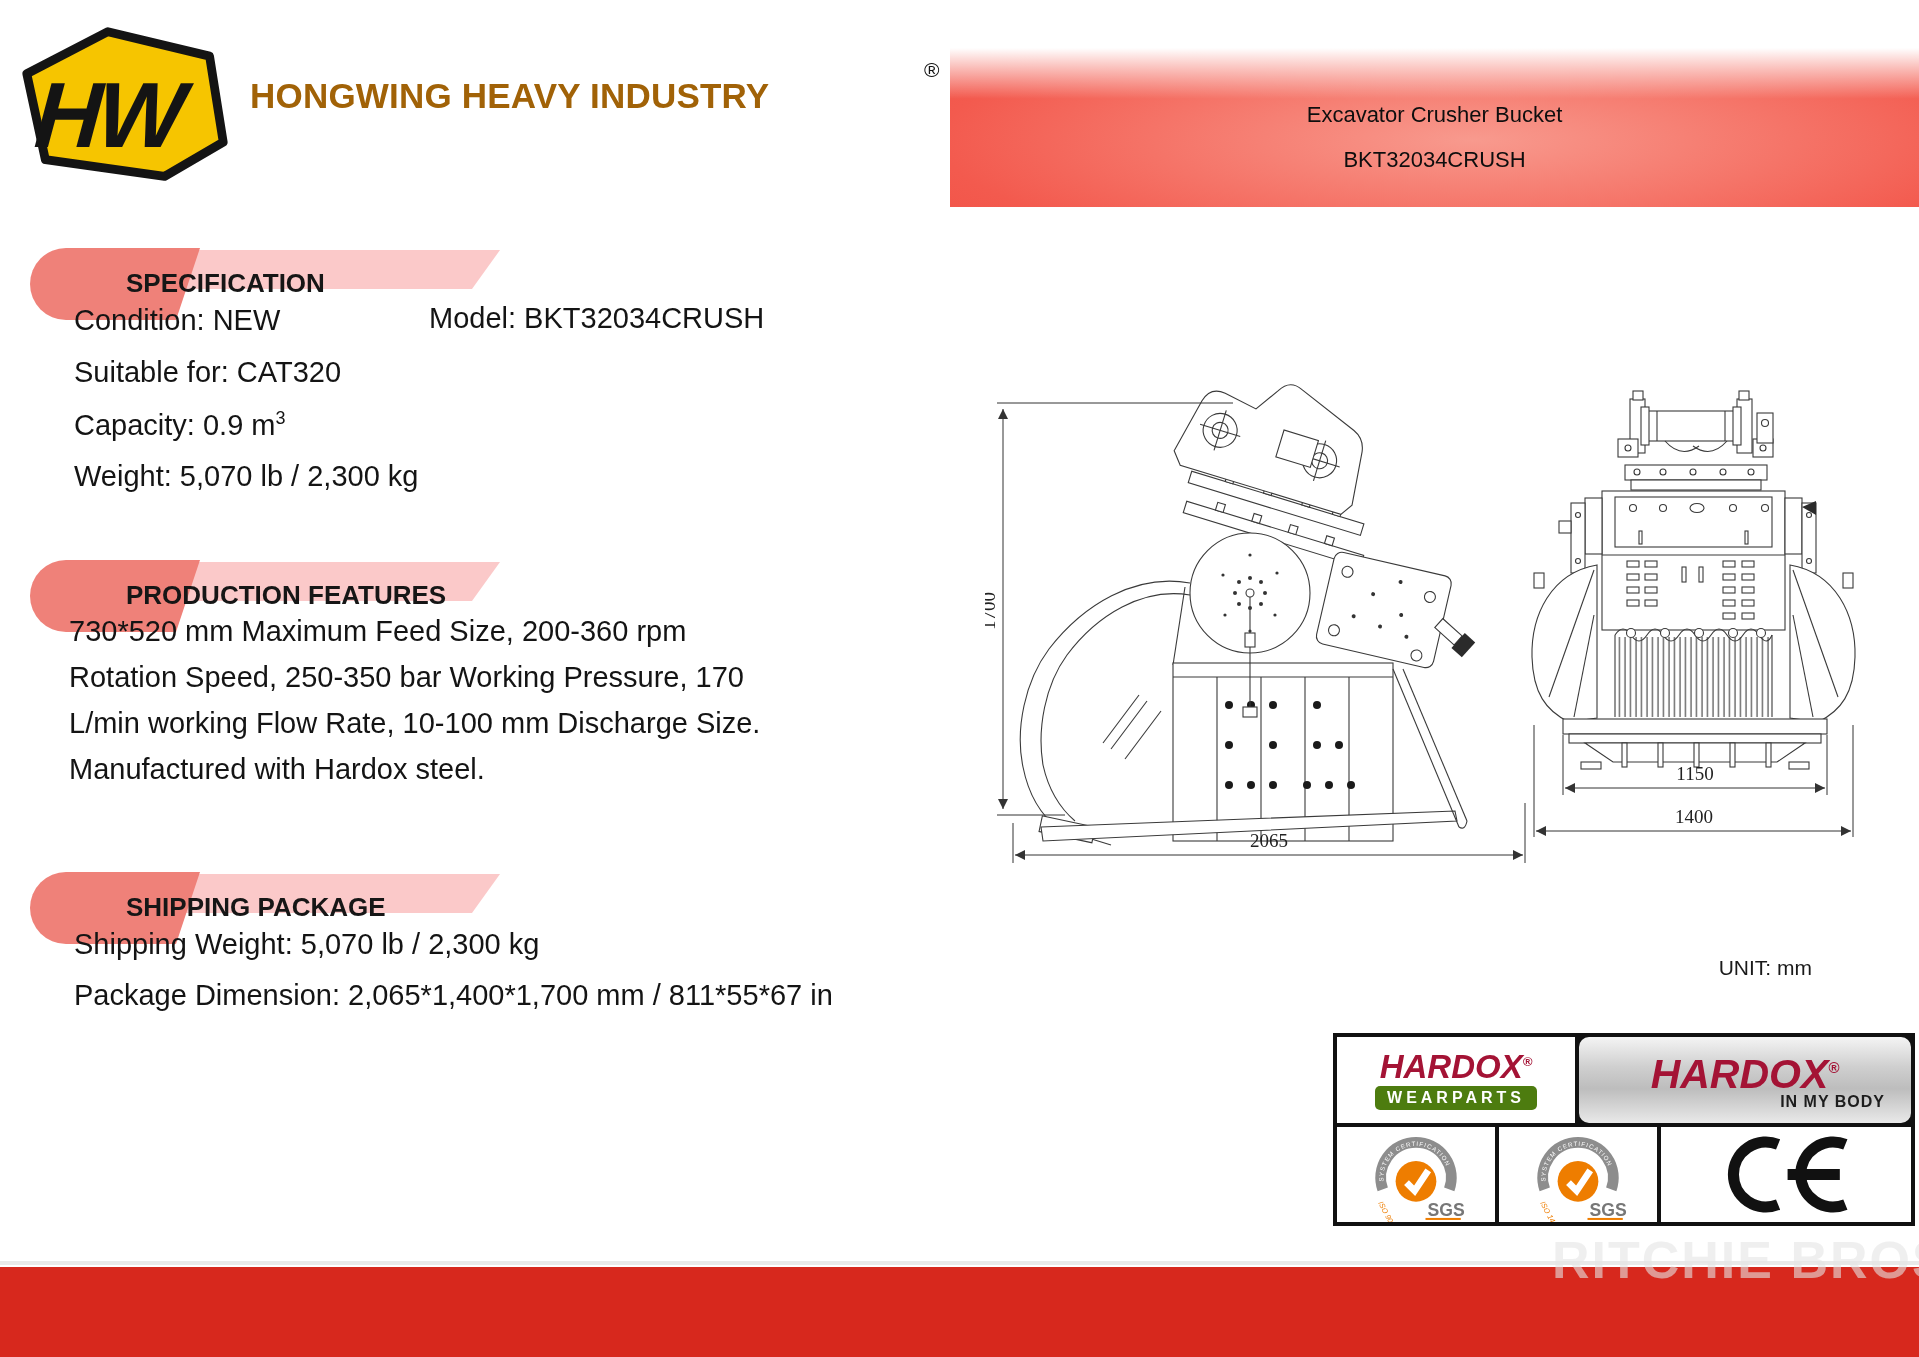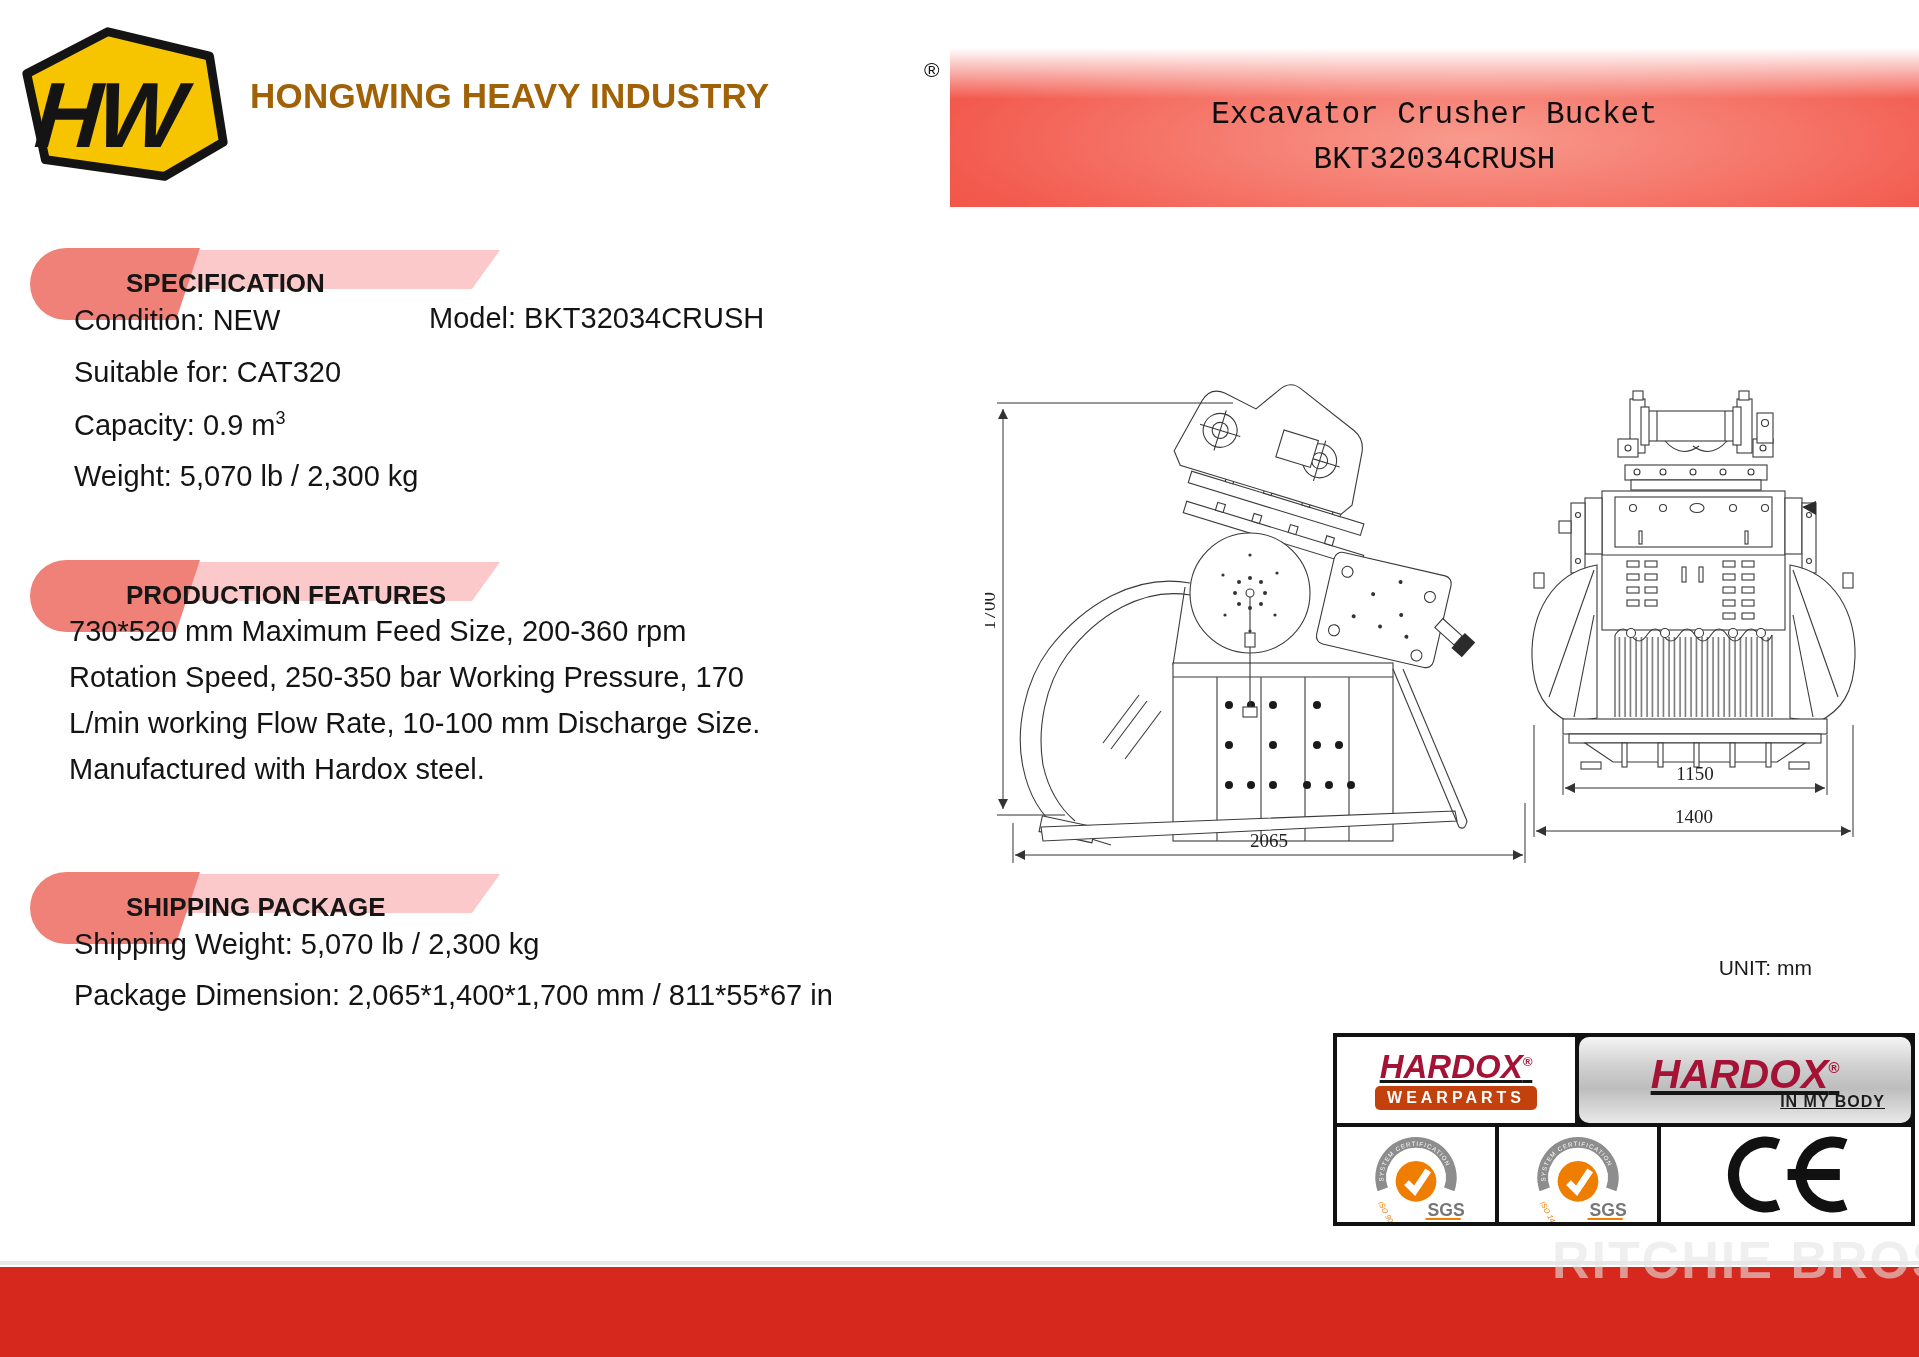--- a/index.html
+++ b/index.html
@@ -10,21 +10,21 @@
   #logo-svg{position:absolute;left:18px;top:26px;width:215px;height:158px;}
   #company-name{position:absolute;left:250px;top:76px;font-size:35px;font-weight:700;
         letter-spacing:.2px;color:#a16207;white-space:nowrap;}
   #company-reg{position:absolute;left:924px;top:58px;font-size:21px;color:#111;}
 
   #title-banner{position:absolute;left:950px;top:48px;width:969px;height:159px;
         background:
           linear-gradient(to bottom, rgba(255,255,255,1) 0%, rgba(255,255,255,0) 32%),
           radial-gradient(95% 130% at 54% 58%, #f89a8e 0%, #f35a4e 58%, #ee4539 100%);
         text-align:center;}
-  #title-banner .line{font-size:31px;line-height:45px;color:#0e0e0e;font-family:Liberation Mono, monospace;}
+  #title-banner .line{font-size:22px;line-height:45px;color:#0e0e0e;}
   #title-banner .pad{height:44px;}
 
   
   .sec{position:absolute;left:30px;width:460px;height:76px;}
   .sec .light{position:absolute;left:78px;top:2px;width:392px;height:39px;background:#fbc9c9;
         clip-path:polygon(0 0,100% 0,calc(100% - 28px) 100%,0 100%);}
   .sec .dark{position:absolute;left:0;top:0;width:170px;height:72px;background:#ef8179;
         border-radius:37px 0 0 37px;
         clip-path:polygon(0 0,100% 0,calc(100% - 24px) 100%,0 100%);}
   .sec .title{position:absolute;left:96px;top:20px;font-size:26px;font-weight:700;
@@ -39,25 +39,25 @@
   .dwg{stroke:#3a3a3a;stroke-width:1.1;fill:none;}
   .dwgf{stroke:#3a3a3a;stroke-width:1.1;fill:#ffffff;}
   .dim{stroke:#333;stroke-width:1;fill:none;}
   .dimtxt{font-family:"Liberation Serif",serif;font-size:19px;fill:#222;}
   #unit-label{position:absolute;right:107px;top:956px;font-size:21px;color:#1a1a1a;}
 
   
   #cert-grid{position:absolute;left:1333px;top:1033px;width:574px;background:#111;
         padding:4px;display:flex;flex-direction:column;gap:4px;}
   .cert-row{display:flex;gap:4px;}
-  .cell{background:#fff;position:relative;overflow:hidden;text-decoration:underline;}
+  .cell{background:#fff;position:relative;overflow:hidden;}
   #cell-wearparts{width:238px;height:86px;text-align:center;}
   #cell-wearparts .hx{margin-top:8px;font-size:33px;font-weight:700;font-style:italic;color:#a41335;line-height:33px;}
   #cell-wearparts .hx sup{font-size:13px;}
-  #cell-wearparts .bar{display:inline-block;margin-top:3px;background:#c2410c;color:#fff;
+  #cell-wearparts .bar{display:inline-block;margin-top:3px;background:#4d7c0f;color:#fff;
         font-size:16px;font-weight:700;letter-spacing:4px;padding:3px 12px;border-radius:5px;}
   #cell-body{flex:1;height:86px;background:linear-gradient(180deg,#f4f4f4 0%,#cfcfcf 35%,#bdbdbd 60%,#e9e9e9 100%);
         border-radius:10px;text-align:center;}
   #cell-body .hx{margin-top:10px;font-size:41px;font-weight:700;font-style:italic;color:#a41335;line-height:41px;}
   #cell-body .hx sup{font-size:15px;}
   #cell-body .sub{margin-top:-2px;margin-right:26px;text-align:right;font-size:16px;font-weight:700;
         letter-spacing:1px;color:#1d1d1d;}
   .sgs-cell{width:158px;height:95px;}
   #cell-ce{flex:1;height:95px;}
   .badge-svg{width:100%;height:100%;}

